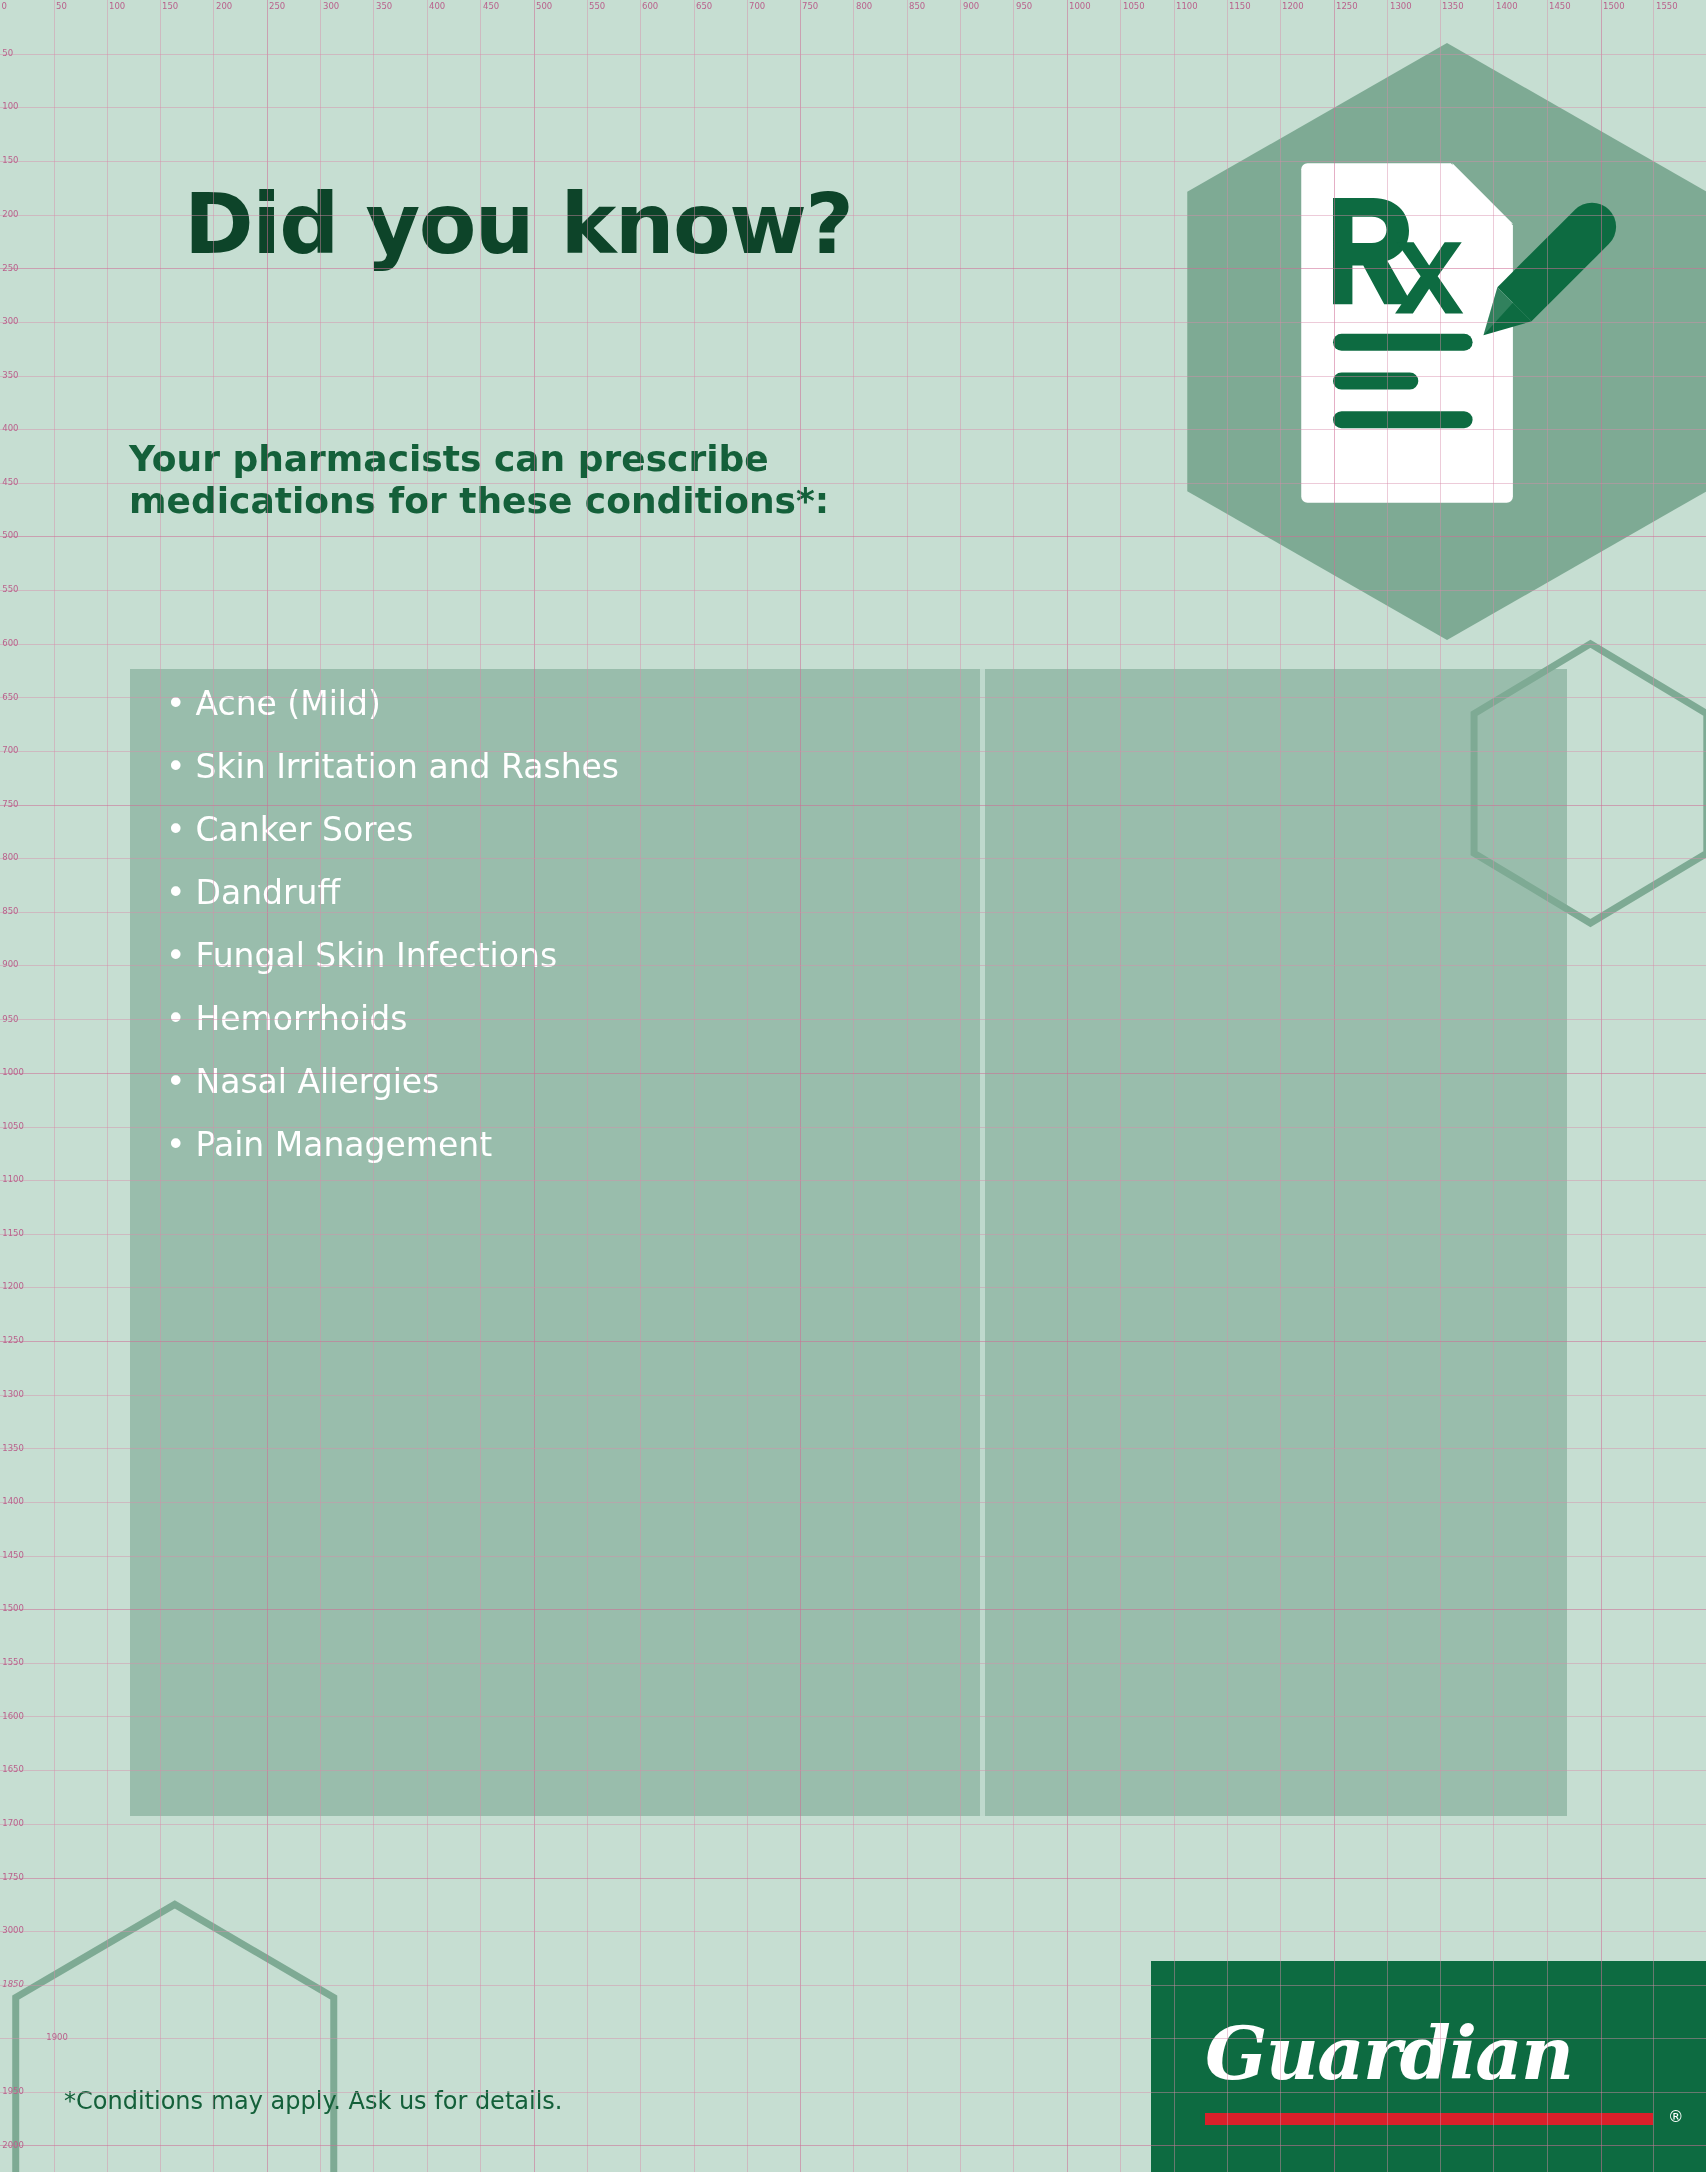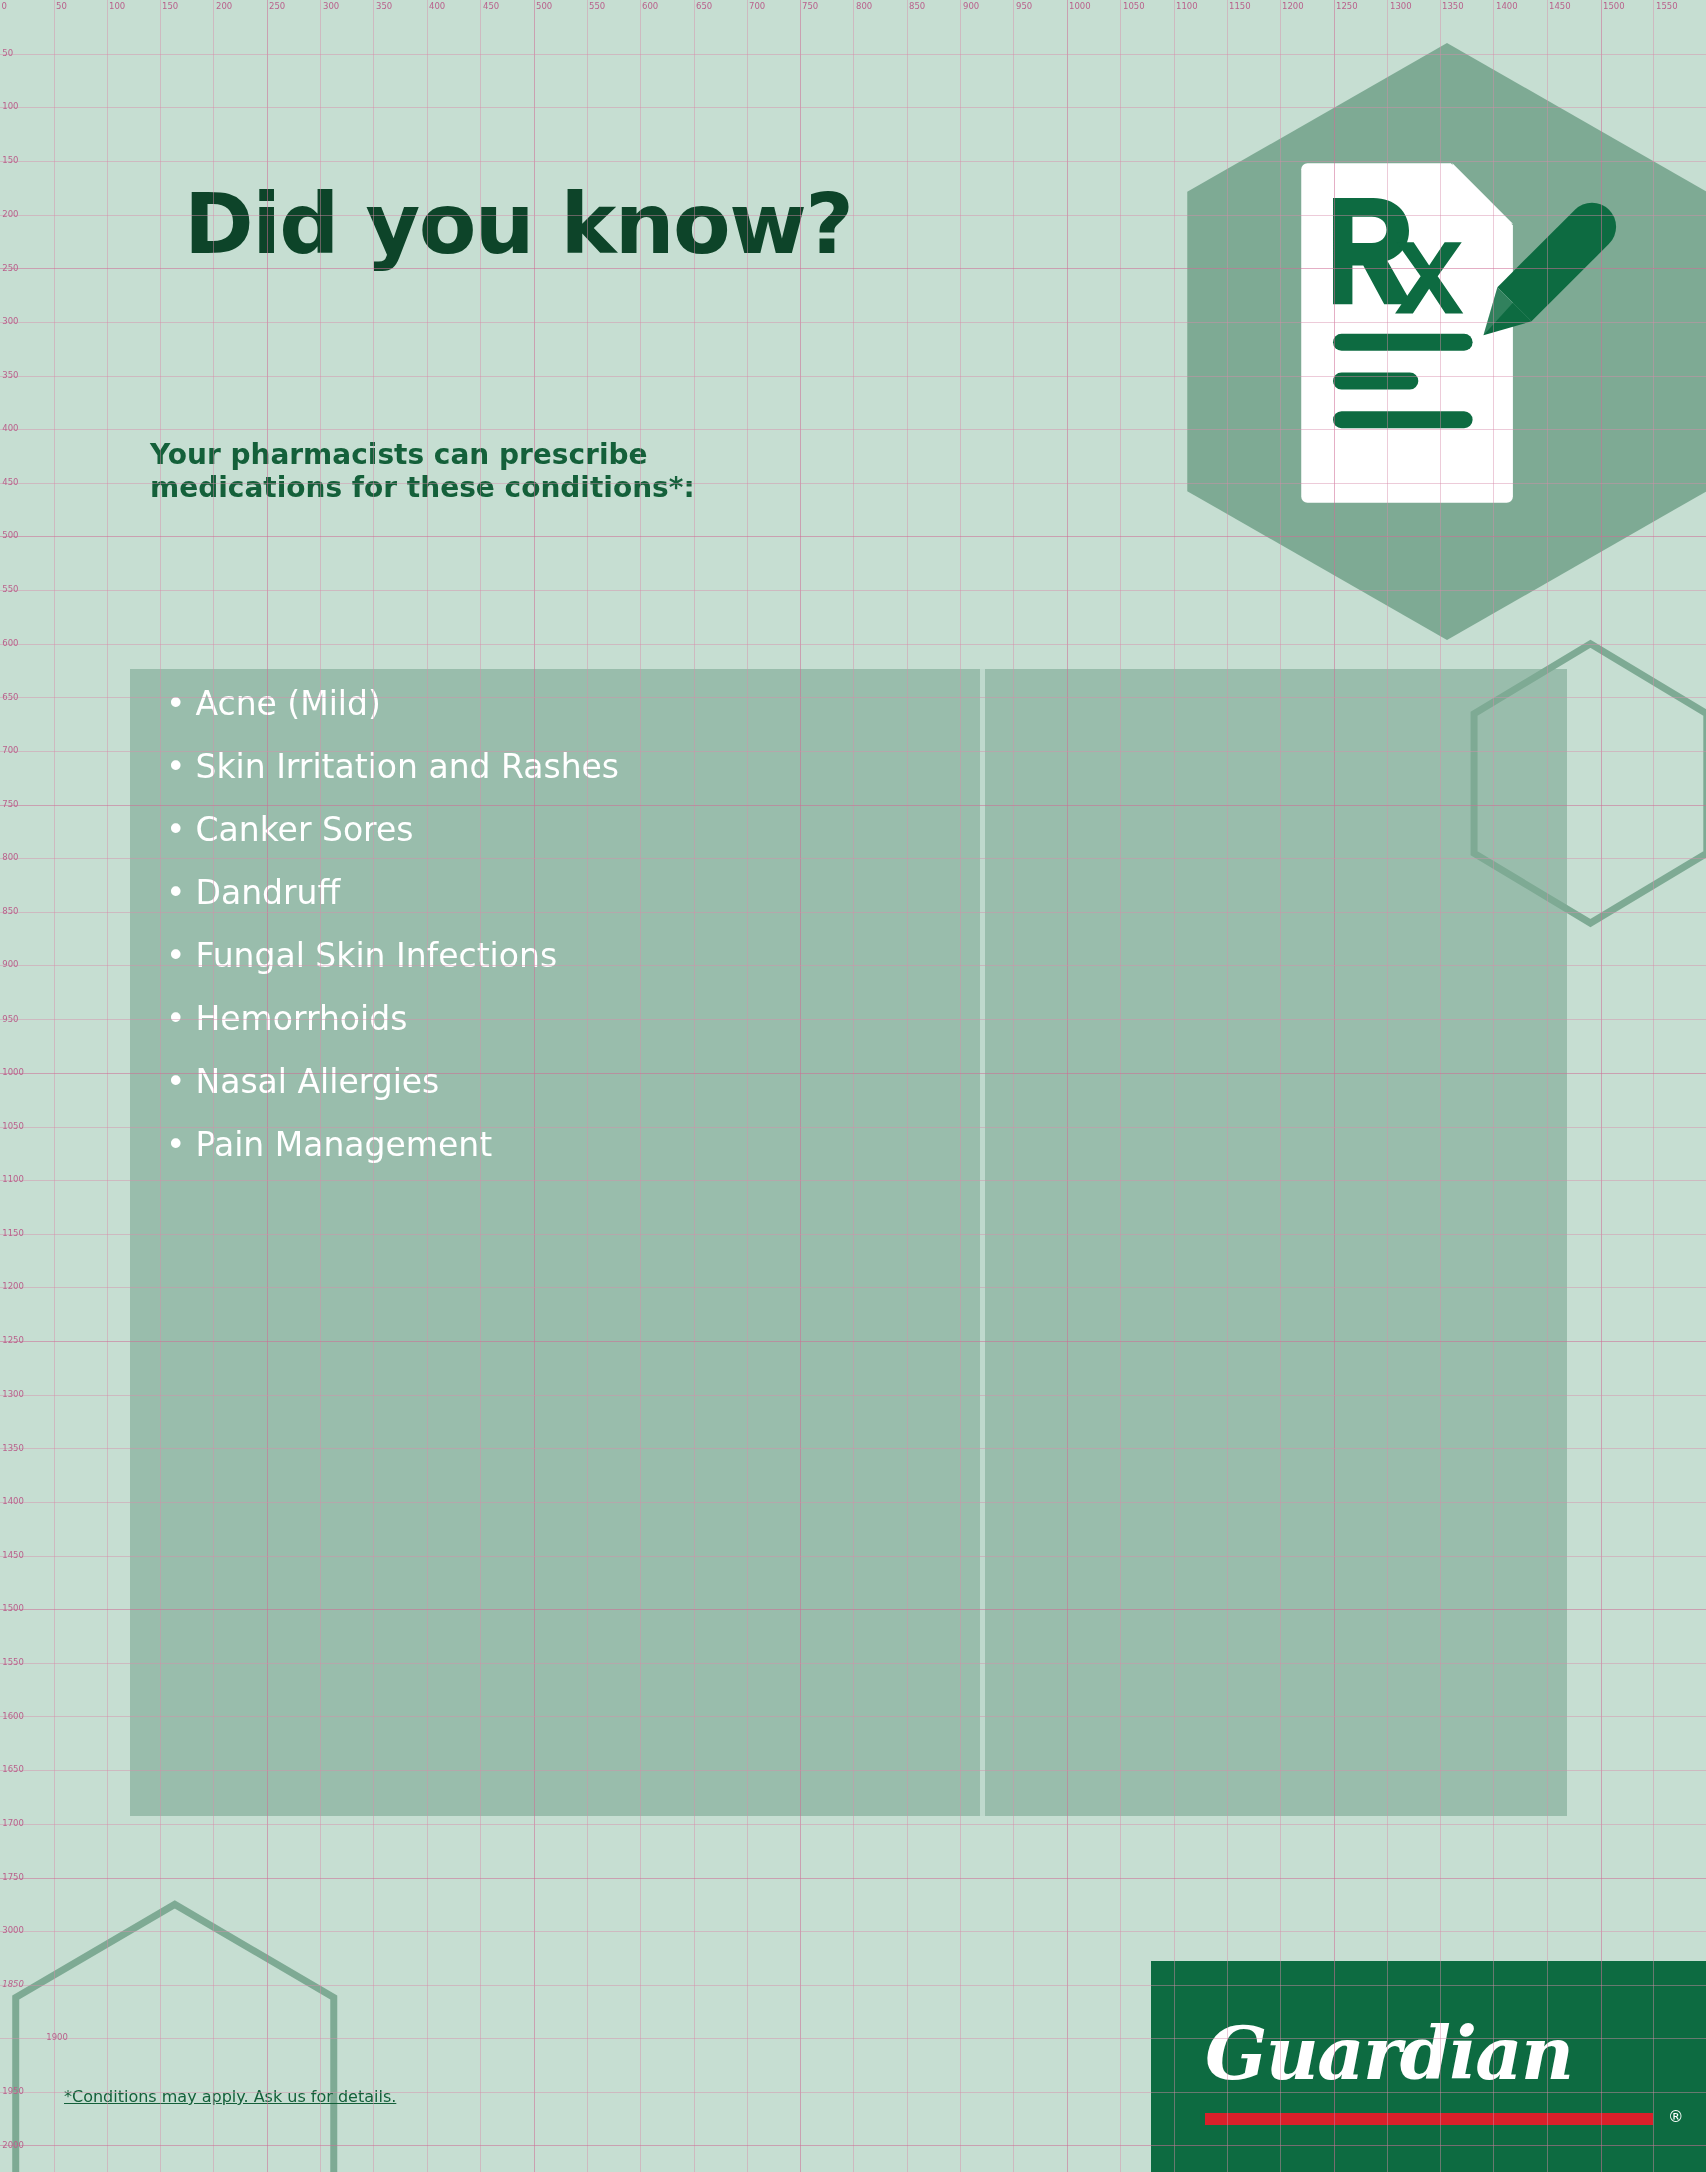--- a/index.html
+++ b/index.html
@@ -55,26 +55,26 @@
     font-weight: bold;
     font-size: 84px;
     letter-spacing: -1.6px;
     color: #0d4429;
     line-height: 1.05;
     margin-left: 48px;
   }
 
   #subhead {
     position: absolute;
-    left: 150px;
+    left: 129px;
     top: 438px;
     width: 970px;
     font-family: "DejaVu Sans", sans-serif;
     font-weight: bold;
-    font-size: 28px;
+    font-size: 36px;
     line-height: 1.18;
     color: #14603a;
   }
 
   #panel {
     position: absolute;
     left: 130px;
     top: 669px;
     width: 1437px;
     height: 1147px;
@@ -109,23 +109,22 @@
     display: inline-block;
     width: 29.5px;
     color: #ffffff;
   }
 
   #footnote {
     position: absolute;
     left: 64px;
     top: 2087px;
     font-family: "DejaVu Sans", sans-serif;
-    font-size: 16px;
+    font-size: 24px;
     color: #14603a;
-    text-decoration: underline;
   }
 
   
   #rx-hex {
     position: absolute;
     left: 1164px;
     top: 31px;
     width: 566px;
     height: 621px;
   }

